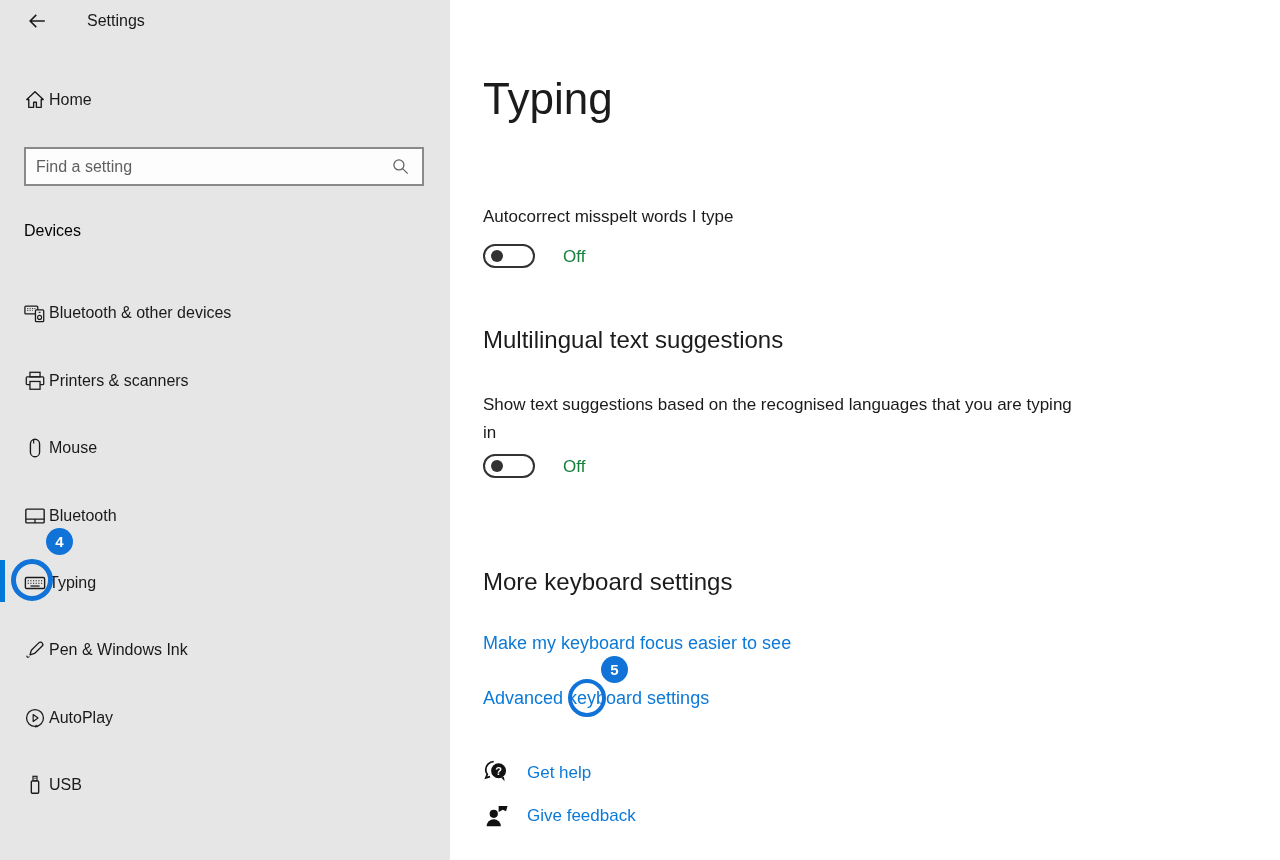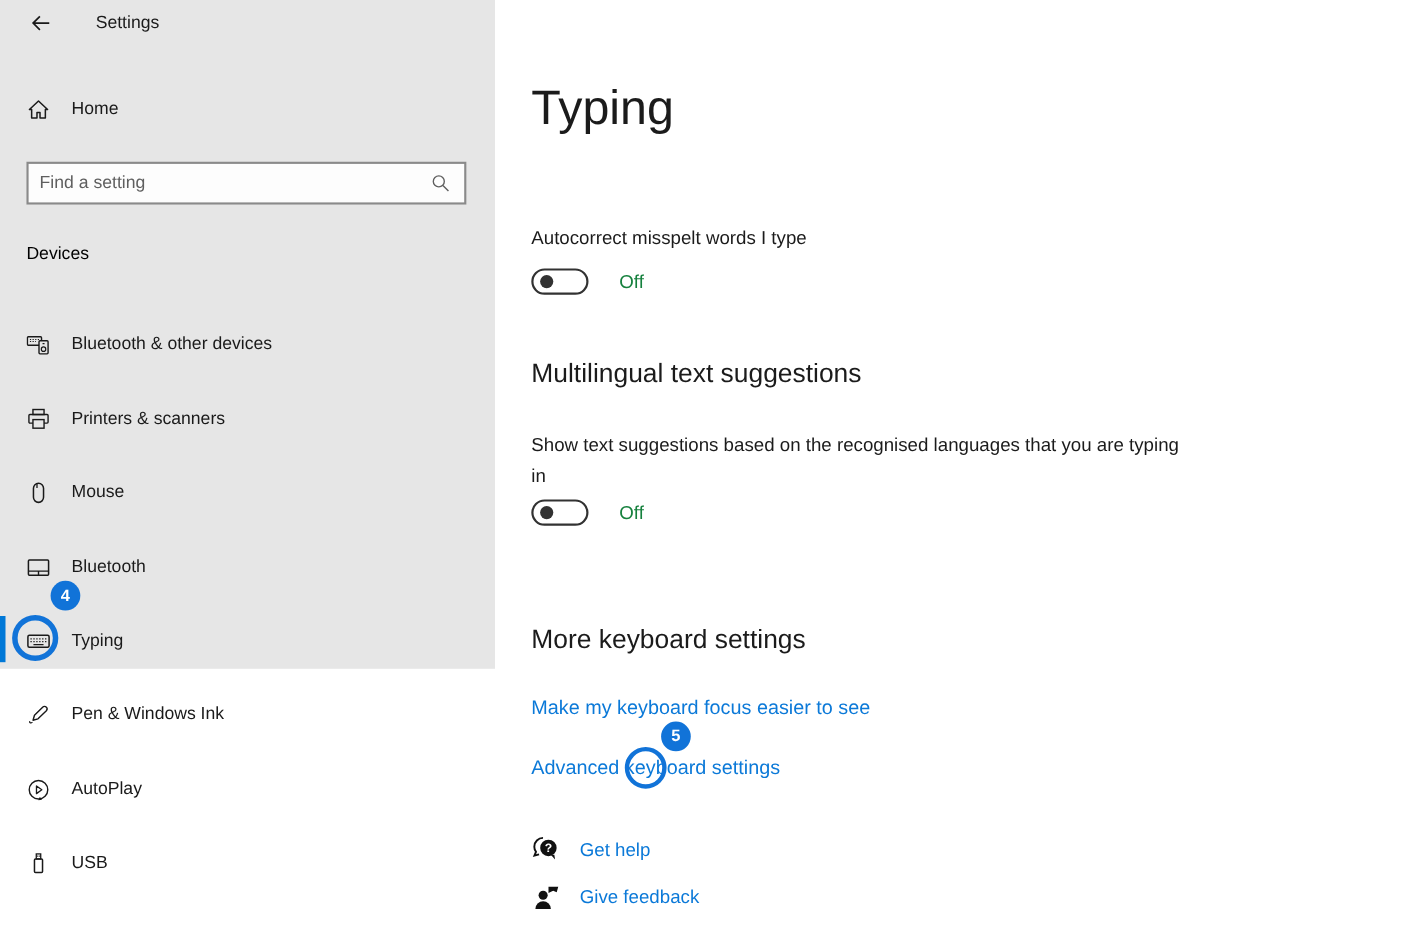--- a/index.html
+++ b/index.html
@@ -1,26 +1,26 @@
 <!DOCTYPE html>
 <html><head>
 <meta charset="utf-8">
 <style>
   * { margin:0; padding:0; box-sizing:border-box; }
   html,body { width:1280px; height:860px; }
   body { font-family:"Liberation Sans", sans-serif; background:#ffffff; color:#1a1a1a; overflow:hidden; }
   #app { position:relative; width:1280px; height:860px; background:#ffffff; }
 
   
-  .sidebar { position:absolute; left:0; top:0; width:450px; height:608px; background:#e6e6e6; }
+  .sidebar { position:absolute; left:0; top:0; width:450px; height:860px; background:#e6e6e6; }
   .back-btn { position:absolute; left:18px; top:6px; width:38px; height:30px; display:flex; align-items:center; justify-content:center; cursor:pointer; }
   .app-title { position:absolute; left:87px; top:12px; font-size:16px; color:#1a1a1a; }
   .nav-row { position:absolute; left:0; width:450px; height:40px; display:flex; align-items:center; padding-left:24px; cursor:pointer; }
   .nav-row .nav-icon { width:22px; height:22px; flex:0 0 22px; display:flex; align-items:center; justify-content:center; }
-  .nav-row .nav-label { margin-left:19px; font-size:16px; color:#1a1a1a; white-space:nowrap; }
+  .nav-row .nav-label { margin-left:3px; font-size:16px; color:#1a1a1a; white-space:nowrap; }
   .search-box { position:absolute; left:24px; top:147px; width:400px; height:39px; background:#fdfdfd; border:2px solid #8a8a8a; display:flex; align-items:center;justify-content:center; }
   .search-box input { flex:1; border:none; outline:none; background:transparent; font-family:"Liberation Sans",sans-serif; font-size:16px; color:#333; padding:0 8px 0 10px; }
   .search-box input::placeholder { color:#5f5f5f; opacity:1; }
   .search-glyph { width:26px; height:22px; margin-right:8px; display:flex; align-items:center; justify-content:center; }
   .side-section { position:absolute; left:24px; top:222px; font-size:16px; font-weight:normal; color:#000; }
   .accent-bar { position:absolute; left:0; top:560px; width:5px; height:42px; background:#0078d7; }
 
   
   .cap-btn { position:absolute; top:0; width:46px; height:40px; display:flex; align-items:center; justify-content:center; cursor:pointer; background:#fff; }
 

